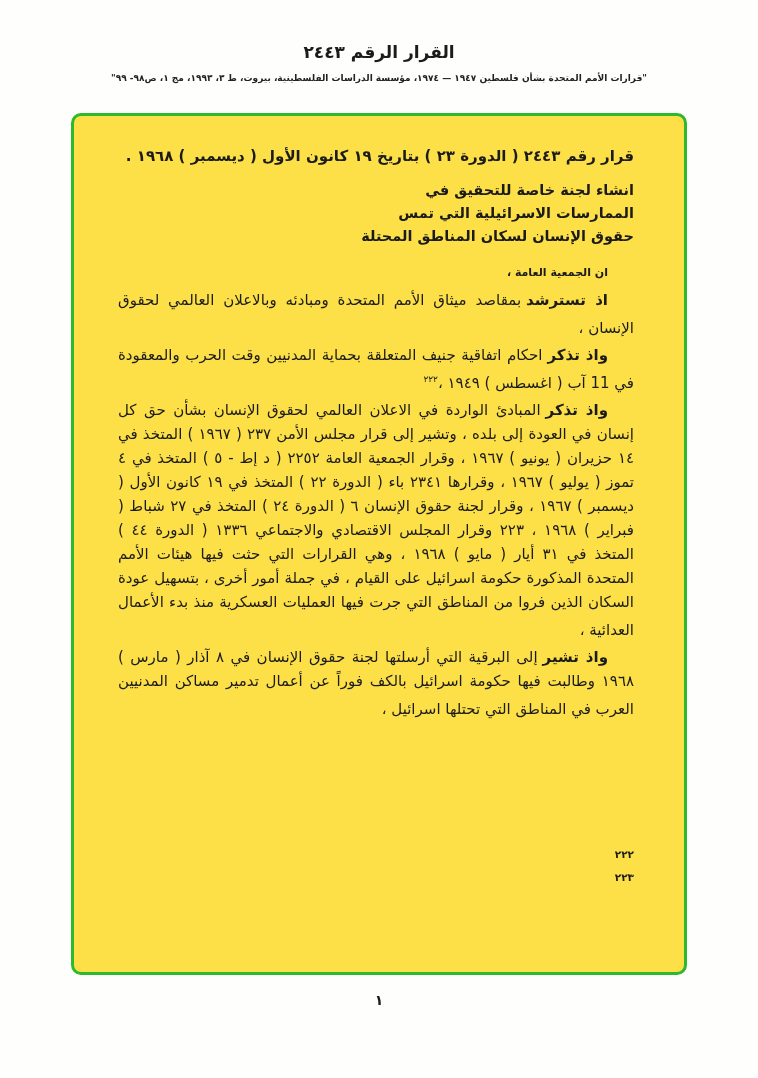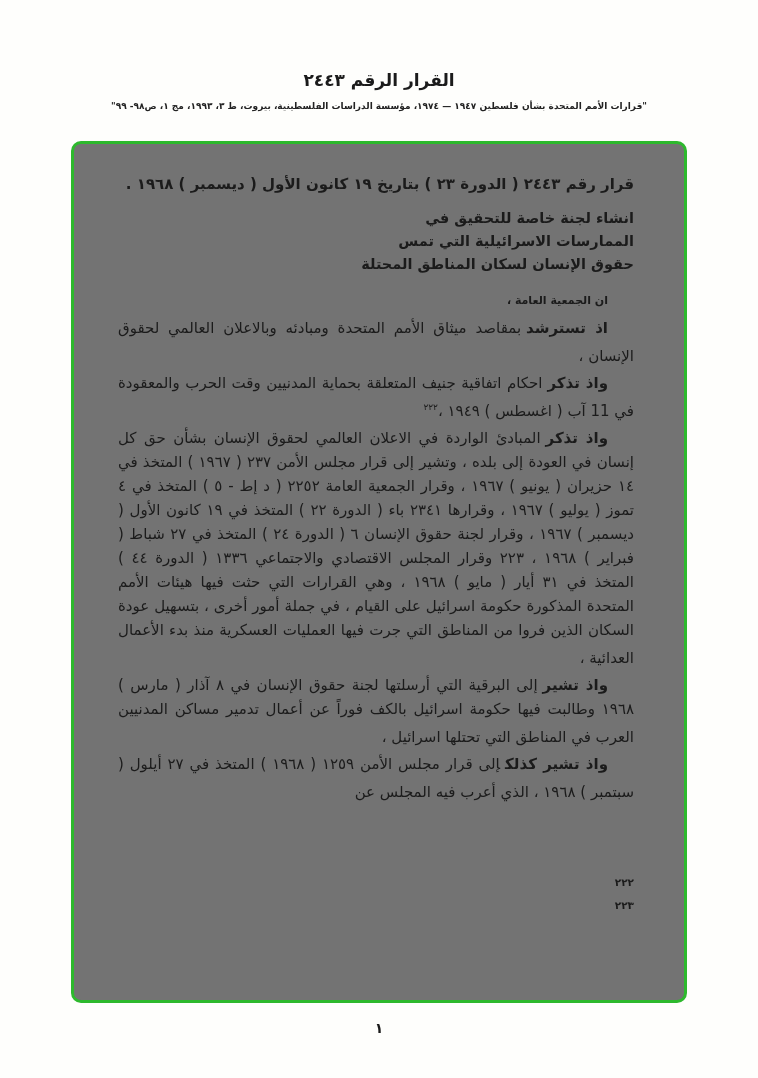--- a/index.html
+++ b/index.html
@@ -5,33 +5,33 @@
   * { margin: 0; padding: 0; box-sizing: border-box; }
   html, body { width: 758px; height: 1078px; }
   body {
     background: #fefefc;
     font-family: "DejaVu Sans", sans-serif;
     color: #1b1b1b;
     overflow: hidden;
   }
   .page { width: 758px; height: 1078px; direction: rtl; position: relative; }
 
-  .page-header { text-align: center; padding-top: 70px; }
+  .page-header { text-align: center; padding-top: 42px; }
   .page-title { font-size: 17px; font-weight: bold; letter-spacing: .5px; }
   .source-line { font-size: 9px; font-weight: bold; margin-top: 11px; color: #222; }
 
   .frame {
     width: 616px; height: 862px;
     margin: 30px auto 0;
     border: 3px solid var(--frame-color, #2db92d);
     border-radius: 10px;
     padding: 28px 50px 26px 44px;
     display: flex; flex-direction: column;
     overflow: hidden;
-    background: #737373;
+    background: #fde047;
   }
 
   .intro {
     font-weight: bold; font-size: 15px; line-height: 24px;
     text-align: justify;
   }
 
   .doc-headings {
     text-align: right; font-weight: bold;
     font-size: 14.5px; line-height: 23px;
@@ -89,21 +89,20 @@
     <p class="opening">ان الجمعية العامة ،</p>
 
     <p class="para"><span class="lead">اذ تسترشد</span><span>بمقاصد ميثاق الأمم المتحدة ومبادئه وبالاعلان العالمي لحقوق الإنسان ،</span><sup></sup></p>
 
     <p class="para"><span class="lead">واذ تذكر</span><span>احكام اتفاقية جنيف المتعلقة بحماية المدنيين وقت الحرب والمعقودة في 11 آب ( اغسطس ) ١٩٤٩ ،</span><sup>٢٢٢</sup></p>
 
     <p class="para"><span class="lead">واذ تذكر</span><span>المبادئ الواردة في الاعلان العالمي لحقوق الإنسان بشأن حق كل إنسان في العودة إلى بلده ، وتشير إلى قرار مجلس الأمن ٢٣٧ ( ١٩٦٧ ) المتخذ في ١٤ حزيران ( يونيو ) ١٩٦٧ ، وقرار الجمعية العامة ٢٢٥٢ ( د إط - ٥ ) المتخذ في ٤ تموز ( يوليو ) ١٩٦٧ ، وقرارها ٢٣٤١ باء ( الدورة ٢٢ ) المتخذ في ١٩ كانون الأول ( ديسمبر ) ١٩٦٧ ، وقرار لجنة حقوق الإنسان ٦ ( الدورة ٢٤ ) المتخذ في ٢٧ شباط ( فبراير ) ١٩٦٨ ، ٢٢٣ وقرار المجلس الاقتصادي والاجتماعي ١٣٣٦ ( الدورة ٤٤ ) المتخذ في ٣١ أيار ( مايو ) ١٩٦٨ ، وهي القرارات التي حثت فيها هيئات الأمم المتحدة المذكورة حكومة اسرائيل على القيام ، في جملة أمور أخرى ، بتسهيل عودة السكان الذين فروا من المناطق التي جرت فيها العمليات العسكرية منذ بدء الأعمال العدائية ،</span><sup></sup></p>
 
     <p class="para"><span class="lead">واذ تشير</span><span>إلى البرقية التي أرسلتها لجنة حقوق الإنسان في ٨ آذار ( مارس ) ١٩٦٨ وطالبت فيها حكومة اسرائيل بالكف فوراً عن أعمال تدمير مساكن المدنيين العرب في المناطق التي تحتلها اسرائيل ،</span><sup></sup></p>
 
-    <p class="para"><span class="lead">واذ تشير كذلك</span><span>إلى قرار مجلس الأمن ١٢٥٩ ( ١٩٦٨ ) المتخذ في ٢٧ أيلول ( سبتمبر ) ١٩٦٨ ، الذي أعرب فيه المجلس عن</span><sup></sup></p>
 
     <div class="footnotes">
       <div class="footnote">
         <span class="fn-num">٢٢٢</span>
       </div>
       <div class="footnote">
         <span class="fn-num">٢٢٣</span>
       </div>
     </div>
 

